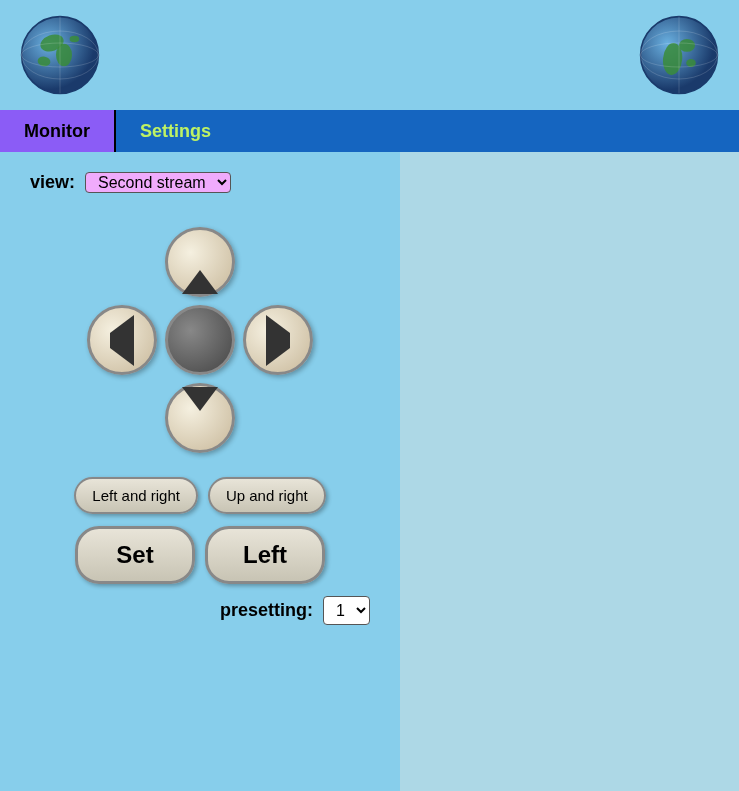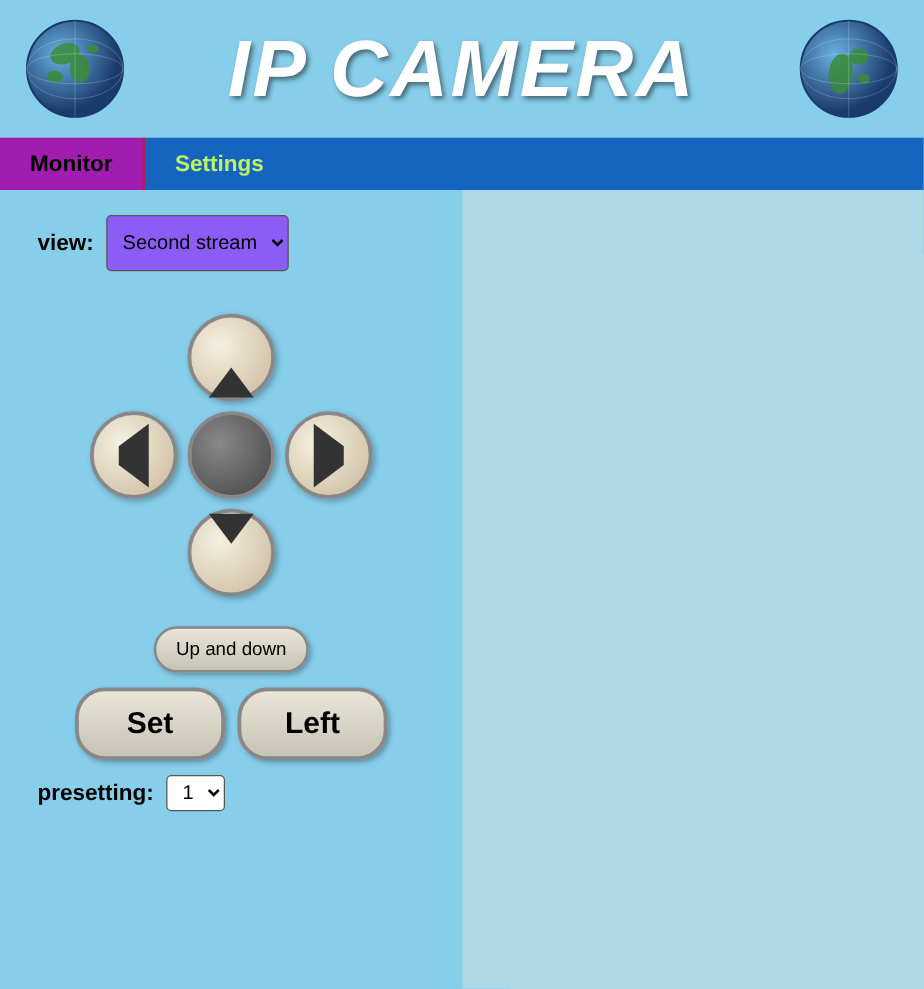--- a/index.html
+++ b/index.html
@@ -51,39 +51,39 @@
       padding: 8px 24px;
       font-size: 18px;
       font-weight: bold;
       cursor: pointer;
       border: none;
       display: flex;
       align-items: center;
     }
 
     .tab-monitor {
-      background: #a21caf;
+      background: #8b5cf6;
       color: #000;
-      border-right: 2px solid #be185d;
+      border-right: 2px solid #000000;
     }
 
     .tab-settings {
       background: #1565C0;
       color: #bef264;
       flex: 1;
     }
 
     
     .content {
       display: flex;
       height: calc(791px - 110px - 42px);
     }
 
     .left-panel {
-      width: 370px;
+      width: 400px;
       background: #87CEEB;
       padding: 20px 30px;
     }
 
     .right-panel {
       flex: 1;
       background: #ADD8E6;
     }
 
     
@@ -93,24 +93,24 @@
       margin-bottom: 30px;
       font-size: 18px;
       font-weight: bold;
     }
 
     .view-label {
       margin-right: 10px;
     }
 
     .view-select {
-      padding: 12px 8px;
+      padding: 0 8px;
       font-size: 16px;
       border: 1px solid #555;
-      background: #8b5cf6;
+      background: #f0abfc;
       border-radius: 4px;
       cursor: pointer;
       appearance: auto;
     }
 
     
     .dpad-container {
       display: flex;
       flex-direction: column;
       align-items: center;
@@ -207,21 +207,21 @@
       background: linear-gradient(to bottom, #e8e4d8, #c8c4b4);
       cursor: pointer;
       box-shadow: 2px 2px 4px rgba(0,0,0,0.3);
       min-width: 120px;
     }
 
     
     .presetting-row {
       display: flex;
       align-items: center;
-      justify-content: flex-start;
+      justify-content: flex-end;
       font-size: 18px;
       font-weight: bold;
       margin-top: 10px;
     }
 
     .presetting-label {
       margin-right: 10px;
     }
 
     .presetting-select {
@@ -259,21 +259,20 @@
       <ellipse cx="55" cy="50" rx="10" ry="14" fill="#3a8c3a" opacity="0.85"></ellipse>
       <ellipse cx="30" cy="58" rx="8" ry="6" fill="#3a8c3a" opacity="0.85" transform="rotate(10 30 58)"></ellipse>
       <ellipse cx="68" cy="30" rx="6" ry="4" fill="#3a8c3a" opacity="0.85"></ellipse>
 
       <ellipse cx="50" cy="50" rx="48" ry="15" fill="none" stroke="rgba(255,255,255,0.2)" stroke-width="1"></ellipse>
       <ellipse cx="50" cy="50" rx="48" ry="30" fill="none" stroke="rgba(255,255,255,0.2)" stroke-width="1"></ellipse>
       <line x1="50" y1="2" x2="50" y2="98" stroke="rgba(255,255,255,0.2)" stroke-width="1"></line>
     </svg>
   </div>
 
-  <span class="header-title">IP CAMERA</span>
 
   <div class="globe globe-right">
     <svg viewBox="0 0 100 100" xmlns="http://www.w3.org/2000/svg" class="globe-svg">
       <defs>
         <radialGradient id="globeGrad2" cx="35%" cy="35%" r="60%">
           <stop offset="0%" style="stop-color:#6ab0e0"></stop>
           <stop offset="100%" style="stop-color:#1a3a6b"></stop>
         </radialGradient>
       </defs>
       <circle cx="50" cy="50" r="48" fill="url(#globeGrad2)" stroke="#1a3a6b" stroke-width="2"></circle>
@@ -327,21 +326,22 @@
       </div>
 
       <div class="dpad-row">
         <button class="dpad-btn">
           <span class="arrow-down"></span>
         </button>
       </div>
     </div>
 
     <div class="action-row">
-      <button class="action-btn-small">Up and down</button>
+      <button class="action-btn-small">Left and right</button>
+      <button class="action-btn-small">Up and right</button>
     </div>
 
     <div class="action-row">
       <button class="action-btn-large">Set</button>
       <button class="action-btn-large">Left</button>
     </div>
 
     <div class="presetting-row">
       <span class="presetting-label">presetting:</span>
       <select class="presetting-select">

